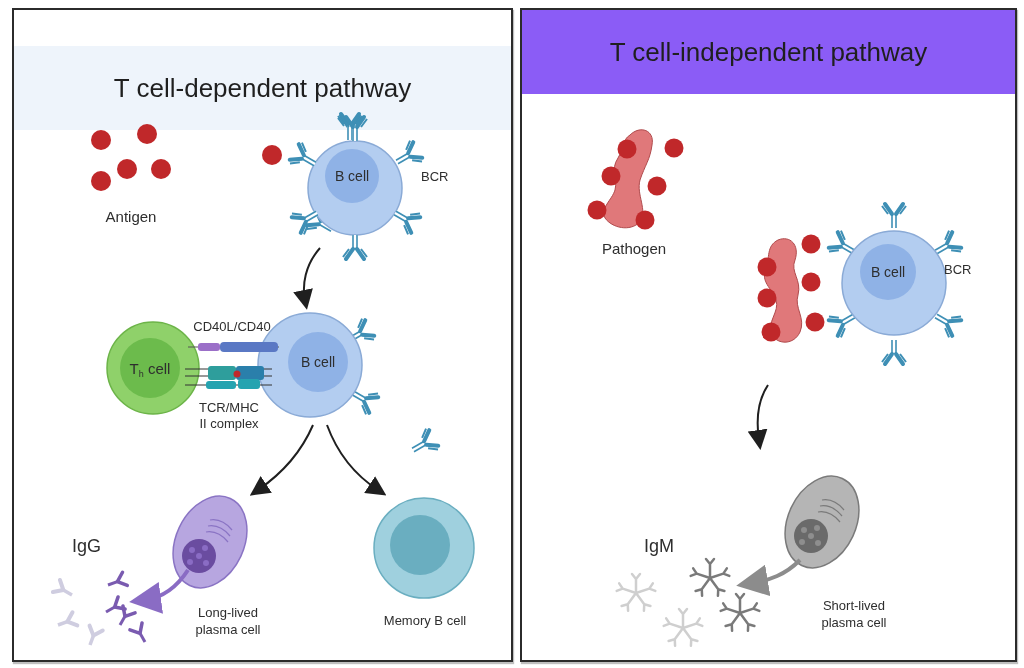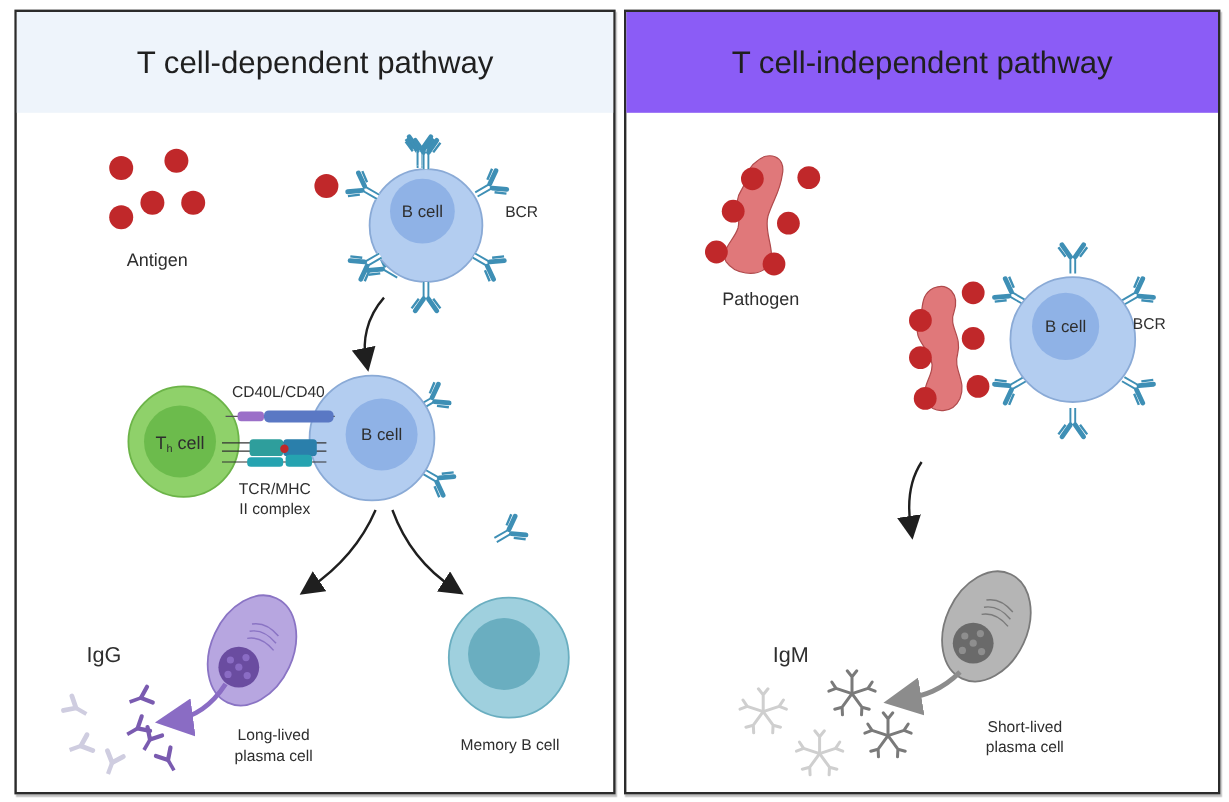--- a/index.html
+++ b/index.html
@@ -1,21 +1,21 @@
 <!DOCTYPE html>
 <html><head>
 <meta charset="utf-8">
 <style>
   html, body { margin:0; padding:0; background:#ffffff; }
   body { width:1024px; height:668px; position:relative; overflow:hidden; font-family:"Liberation Sans", sans-serif; }
   .panel { position:absolute; border:2px solid #2b2b2b; background:#ffffff; box-sizing:border-box; box-shadow:1px 2px 1px rgba(0,0,0,0.25); }
   .panel-left { left:12px; top:8px; width:501px; height:654px; }
   .panel-right { left:520px; top:8px; width:497px; height:654px; }
   .panel-header { position:absolute; left:0; top:0; right:0; height:84px; display:flex; align-items:center; justify-content:center; font-size:26px; color:#1f1f1f; }
-  .panel-left .panel-header { background:#eef4fb; }
+  .panel-left .panel-header { background:#eef4fb;margin-top:36px; }
   .panel-right .panel-header { background:#8b5cf6;text-align:right; }
   svg.scene { position:absolute; left:0; top:0; }
   .lbl { font-family:"Liberation Sans", sans-serif; fill:#2e2e2e; }
 </style>
 </head>
 <body>
 
 <div class="panel panel-left">
   <div class="panel-header">T cell-dependent pathway</div>
 </div>

